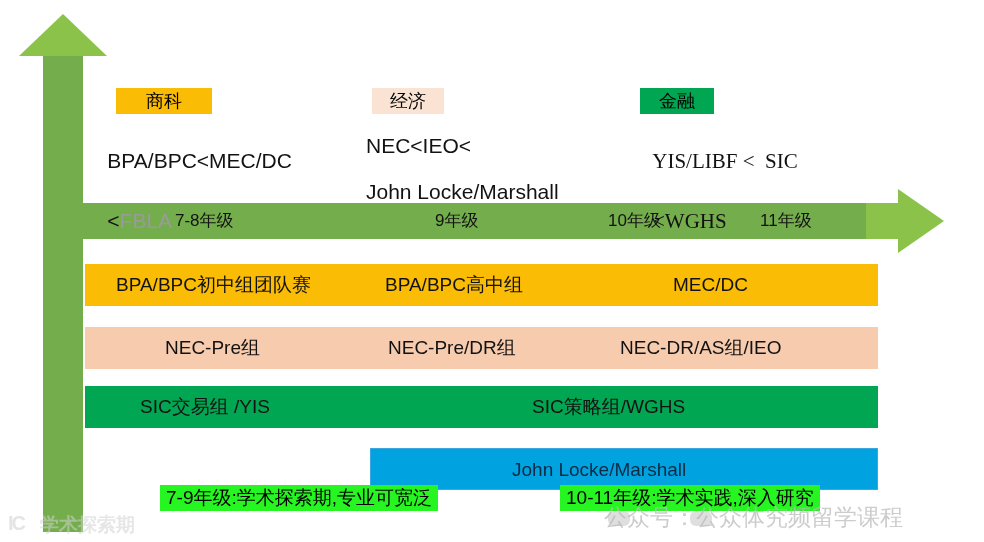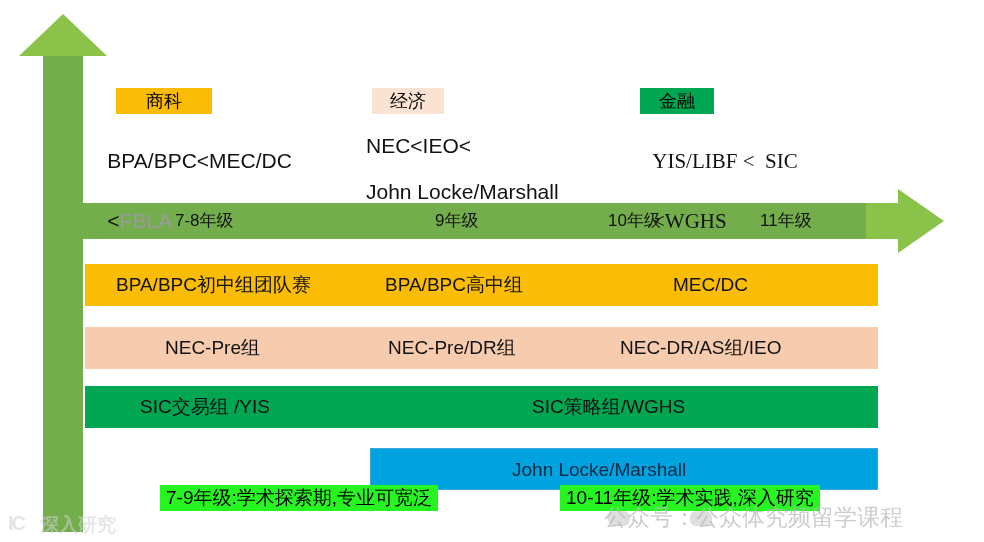--- a/index.html
+++ b/index.html
@@ -237,19 +237,19 @@
 
   <div class="bar bar-research">
     <div class="bar-label" style="left:141px">John Locke/Marshall</div>
   </div>
 
   <div class="note note-left">7-9年级:学术探索期,专业可宽泛</div>
   <div class="note note-right">10-11年级:学术实践,深入研究</div>
 
   <div class="wm-left">
     <span class="wm-left-mark">IC</span>
-    <span class="wm-left-text">深入研究</span>
+    <span class="wm-left-text">学术探索期</span>
   </div>
   <div class="wm-bubble" style="left:608px; top:511px;"></div>
   <div class="wm-bubble" style="left:690px; top:511px;"></div>
   <div class="wm-right">公众号：公众体究频留学课程</div>
 
 </div>
 
 </body></html>

